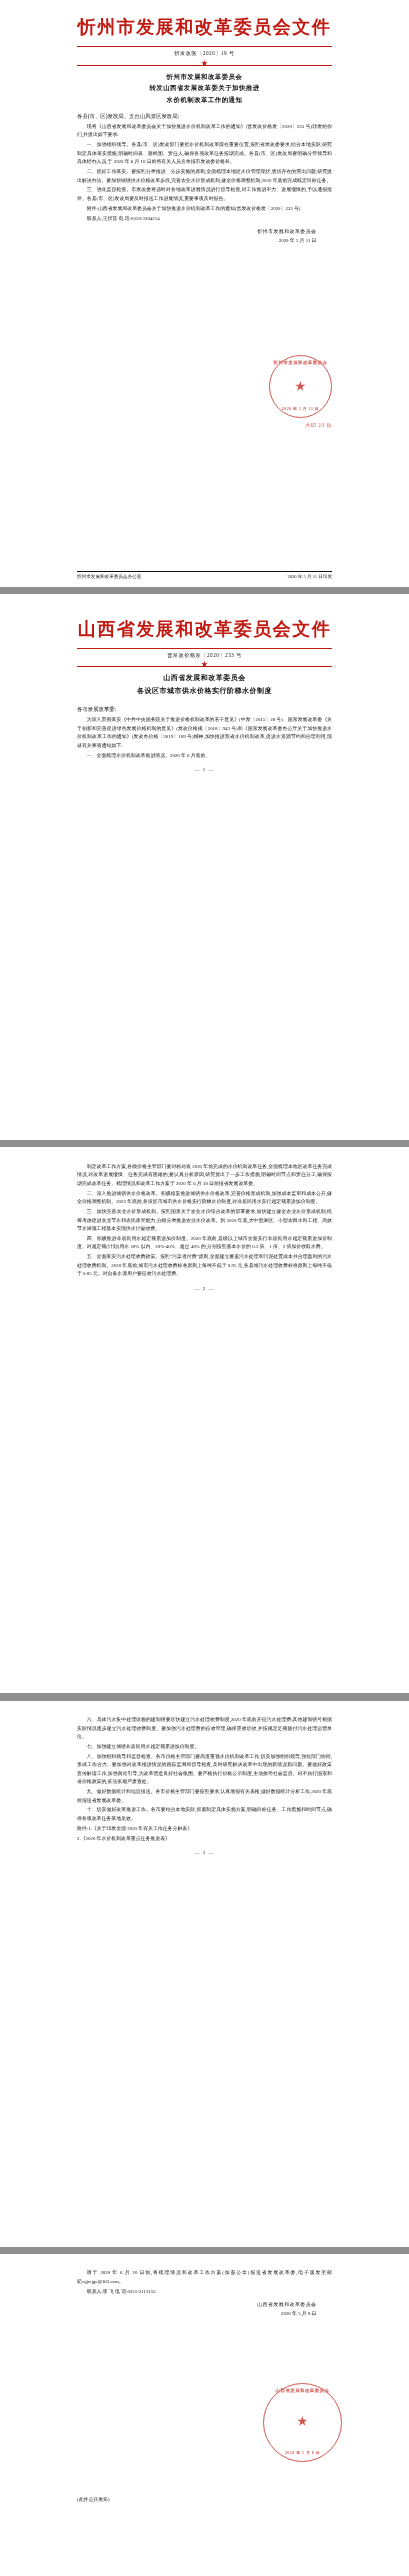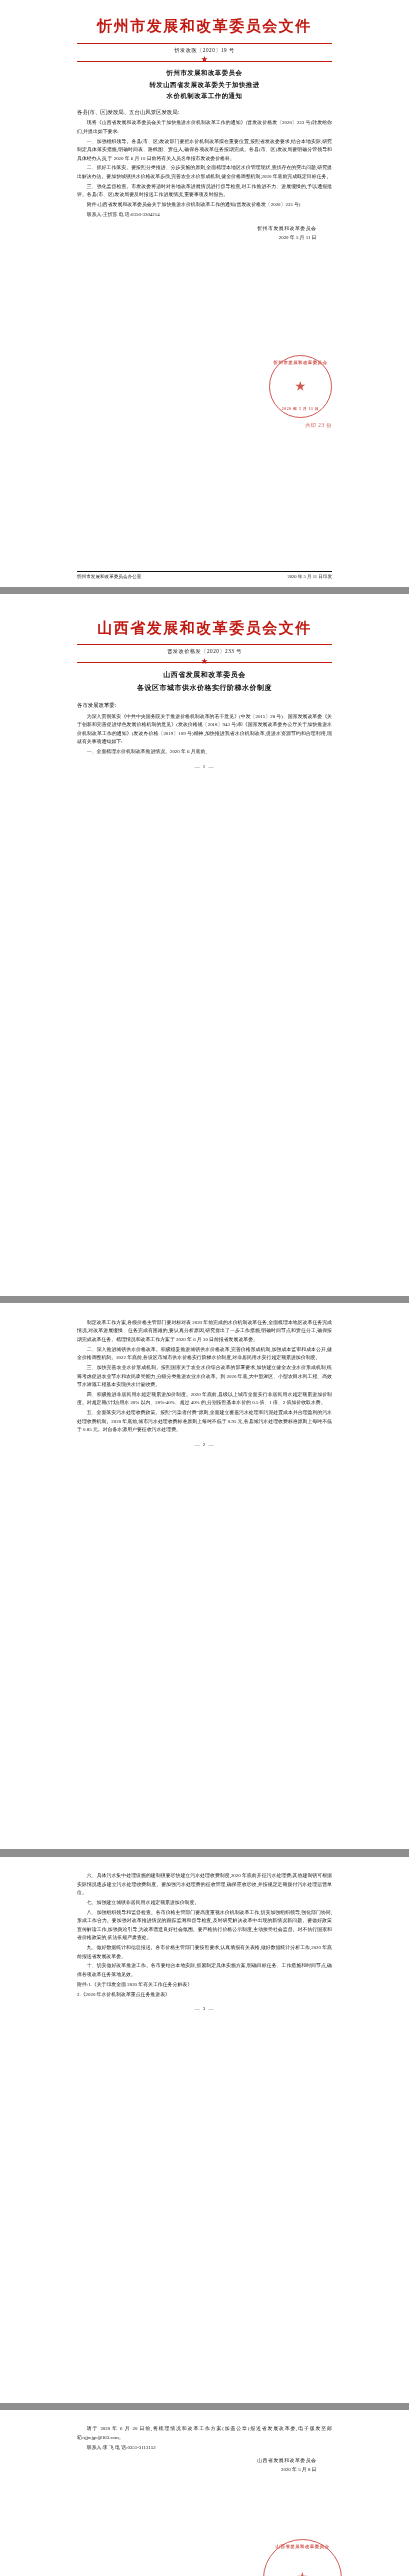--- a/index.html
+++ b/index.html
@@ -14,34 +14,34 @@
     background: #8f8f8f;
   }
   .doc-page {
     width: 409px;
     box-sizing: border-box;
     background: #ffffff;
     position: relative;
     overflow: hidden;
   }
   .page-1 { height: 587px; padding: 13.4px 77px 0 77px; }
-  .page-2 { height: 702px; padding: 20.6px 77px 0 77px; }
+  .page-2 { height: 546px; padding: 20.6px 77px 0 77px; }
   .page-3 { height: 546px; padding: 15.5px 77px 0 77px; }
   .page-4 { height: 546px; padding: 15.5px 77px 0 77px; }
   .page-5 { height: 587px; padding: 15.5px 77px 0 77px; }
 
   .spacer-gray { height: 7.2px; background: #8f8f8f; }
 
   
   .masthead {
     text-align: center;
     color: #c01a12;
     font-weight: bold;
     letter-spacing: 1.5px;
-    font-size: 15px;
+    font-size: 18px;
     line-height: 1.2;
     padding-top: 4.1px;
   }
   .red-rule {
     border: none;
     border-top: 1px solid #c01a12;
     margin: 7.2px 0 3.1px 0;
   }
   .red-rule.thick { border-top: 1.5px solid #c01a12; }
   .doc-number {

